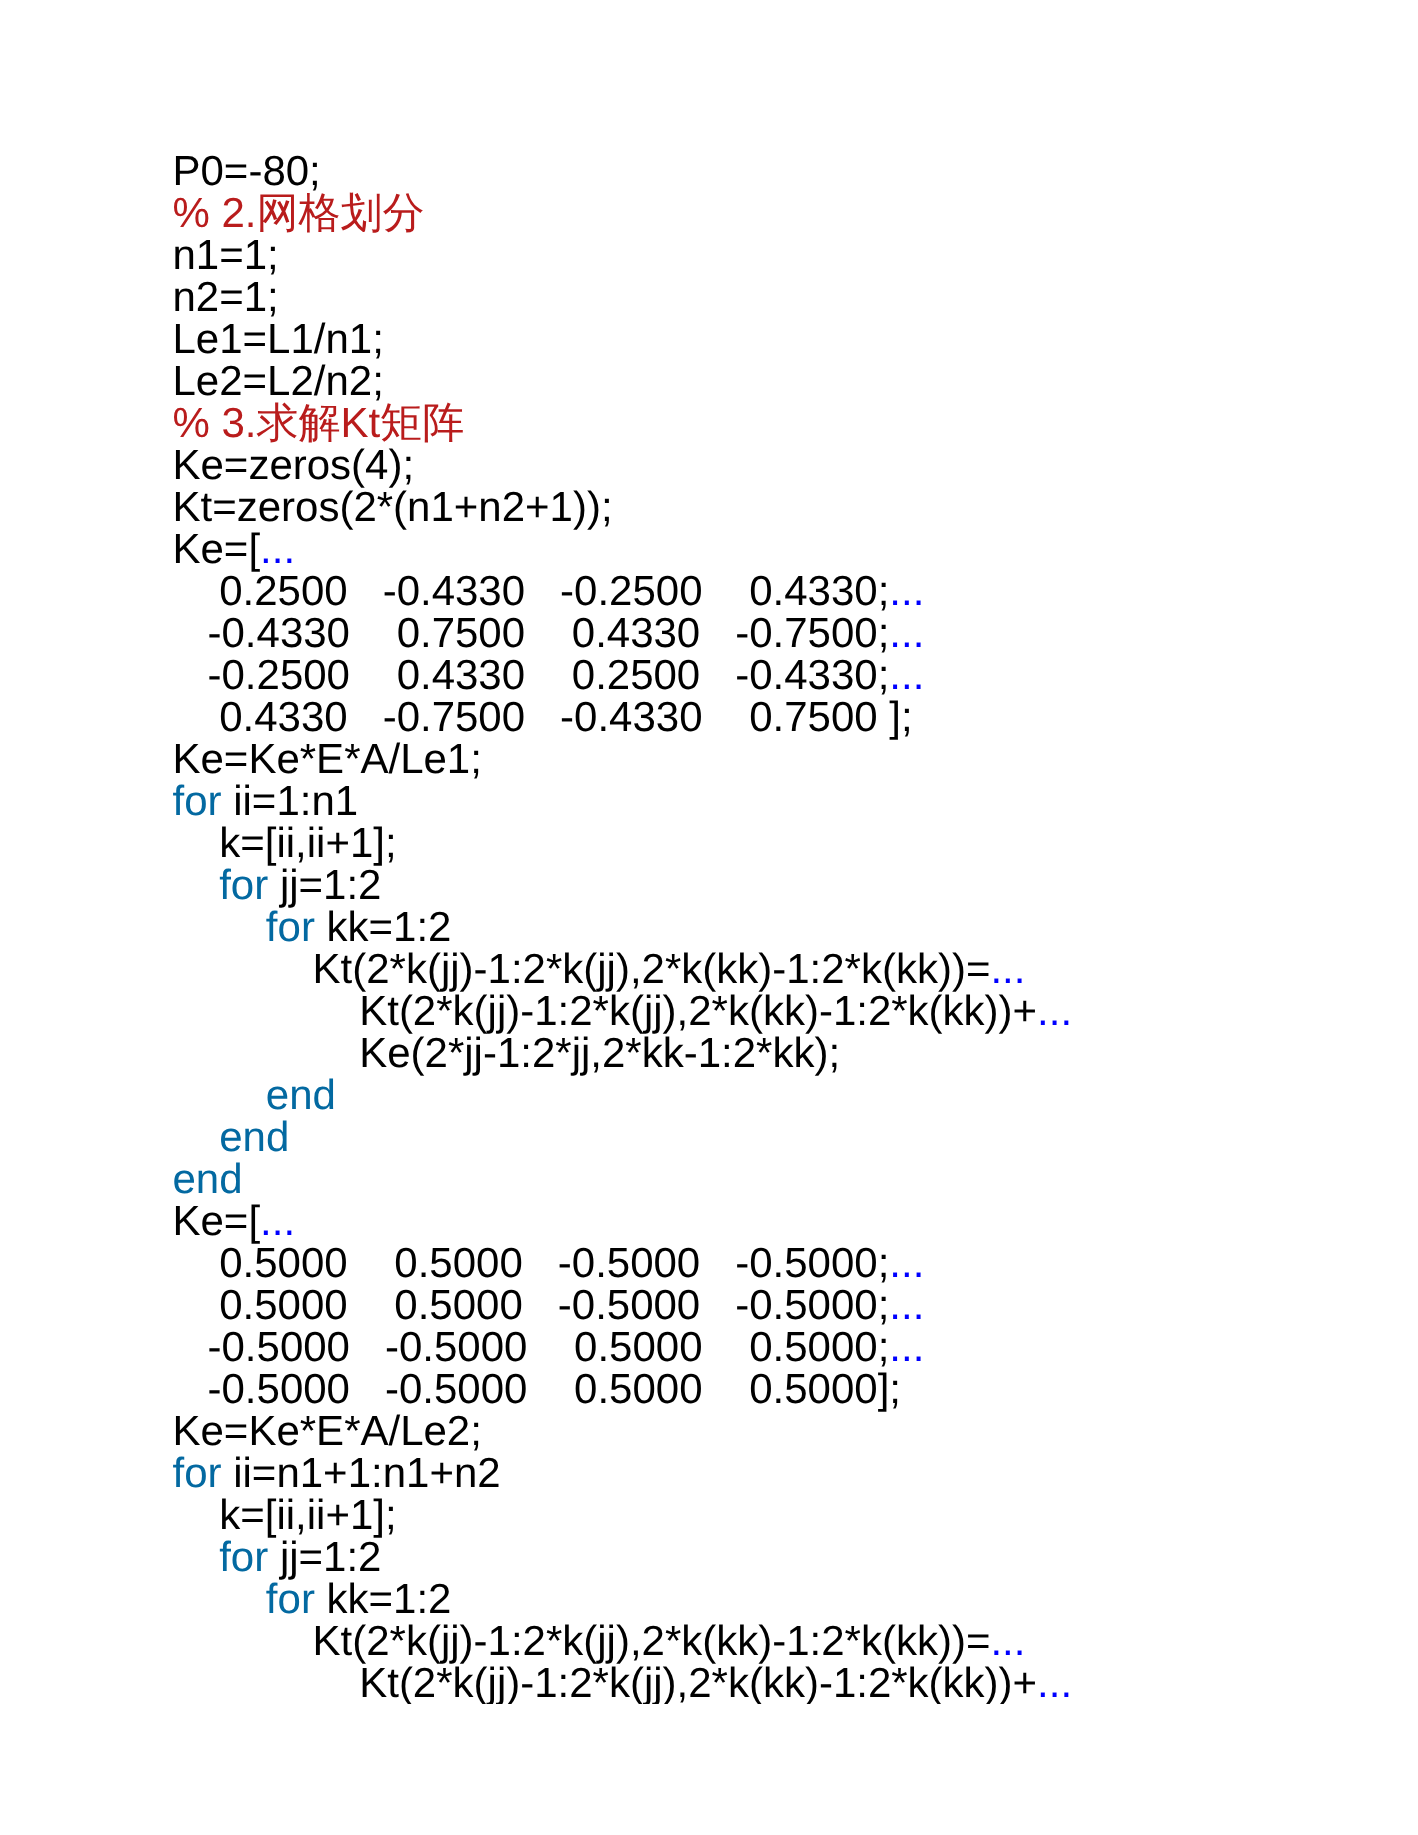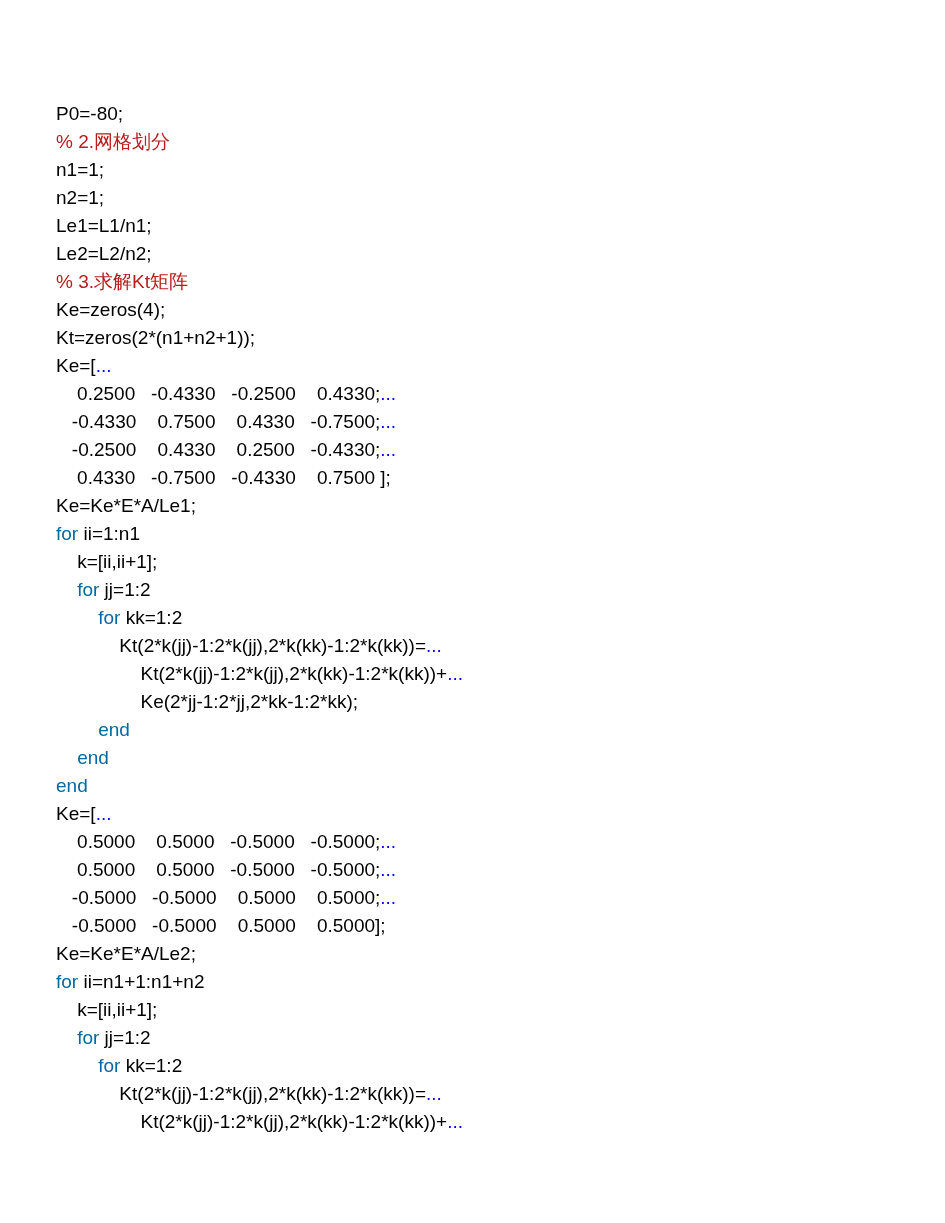--- a/index.html
+++ b/index.html
@@ -2,23 +2,23 @@
 <html><head>
 <meta charset="utf-8">
 <style>
   html, body {
     margin: 0;
     padding: 0;
     background: #ffffff;
     width: 945px;
   }
   .page {
-    padding: 100px 0 0 56px;
+    padding: 100px 0 0 115px;
     font-family: "SimSun", "Microsoft YaHei", "Arial", monospace;
-    font-size: 19px;
+    font-size: 28px;
     line-height: 28px;
     color: #000000;
     white-space: pre;
   }
   .line {
     display: block;
   }
   .kw { color: #0369a1; }
   .cm { color: #b91c1c; }
   .ct { color: #0000ff; }

